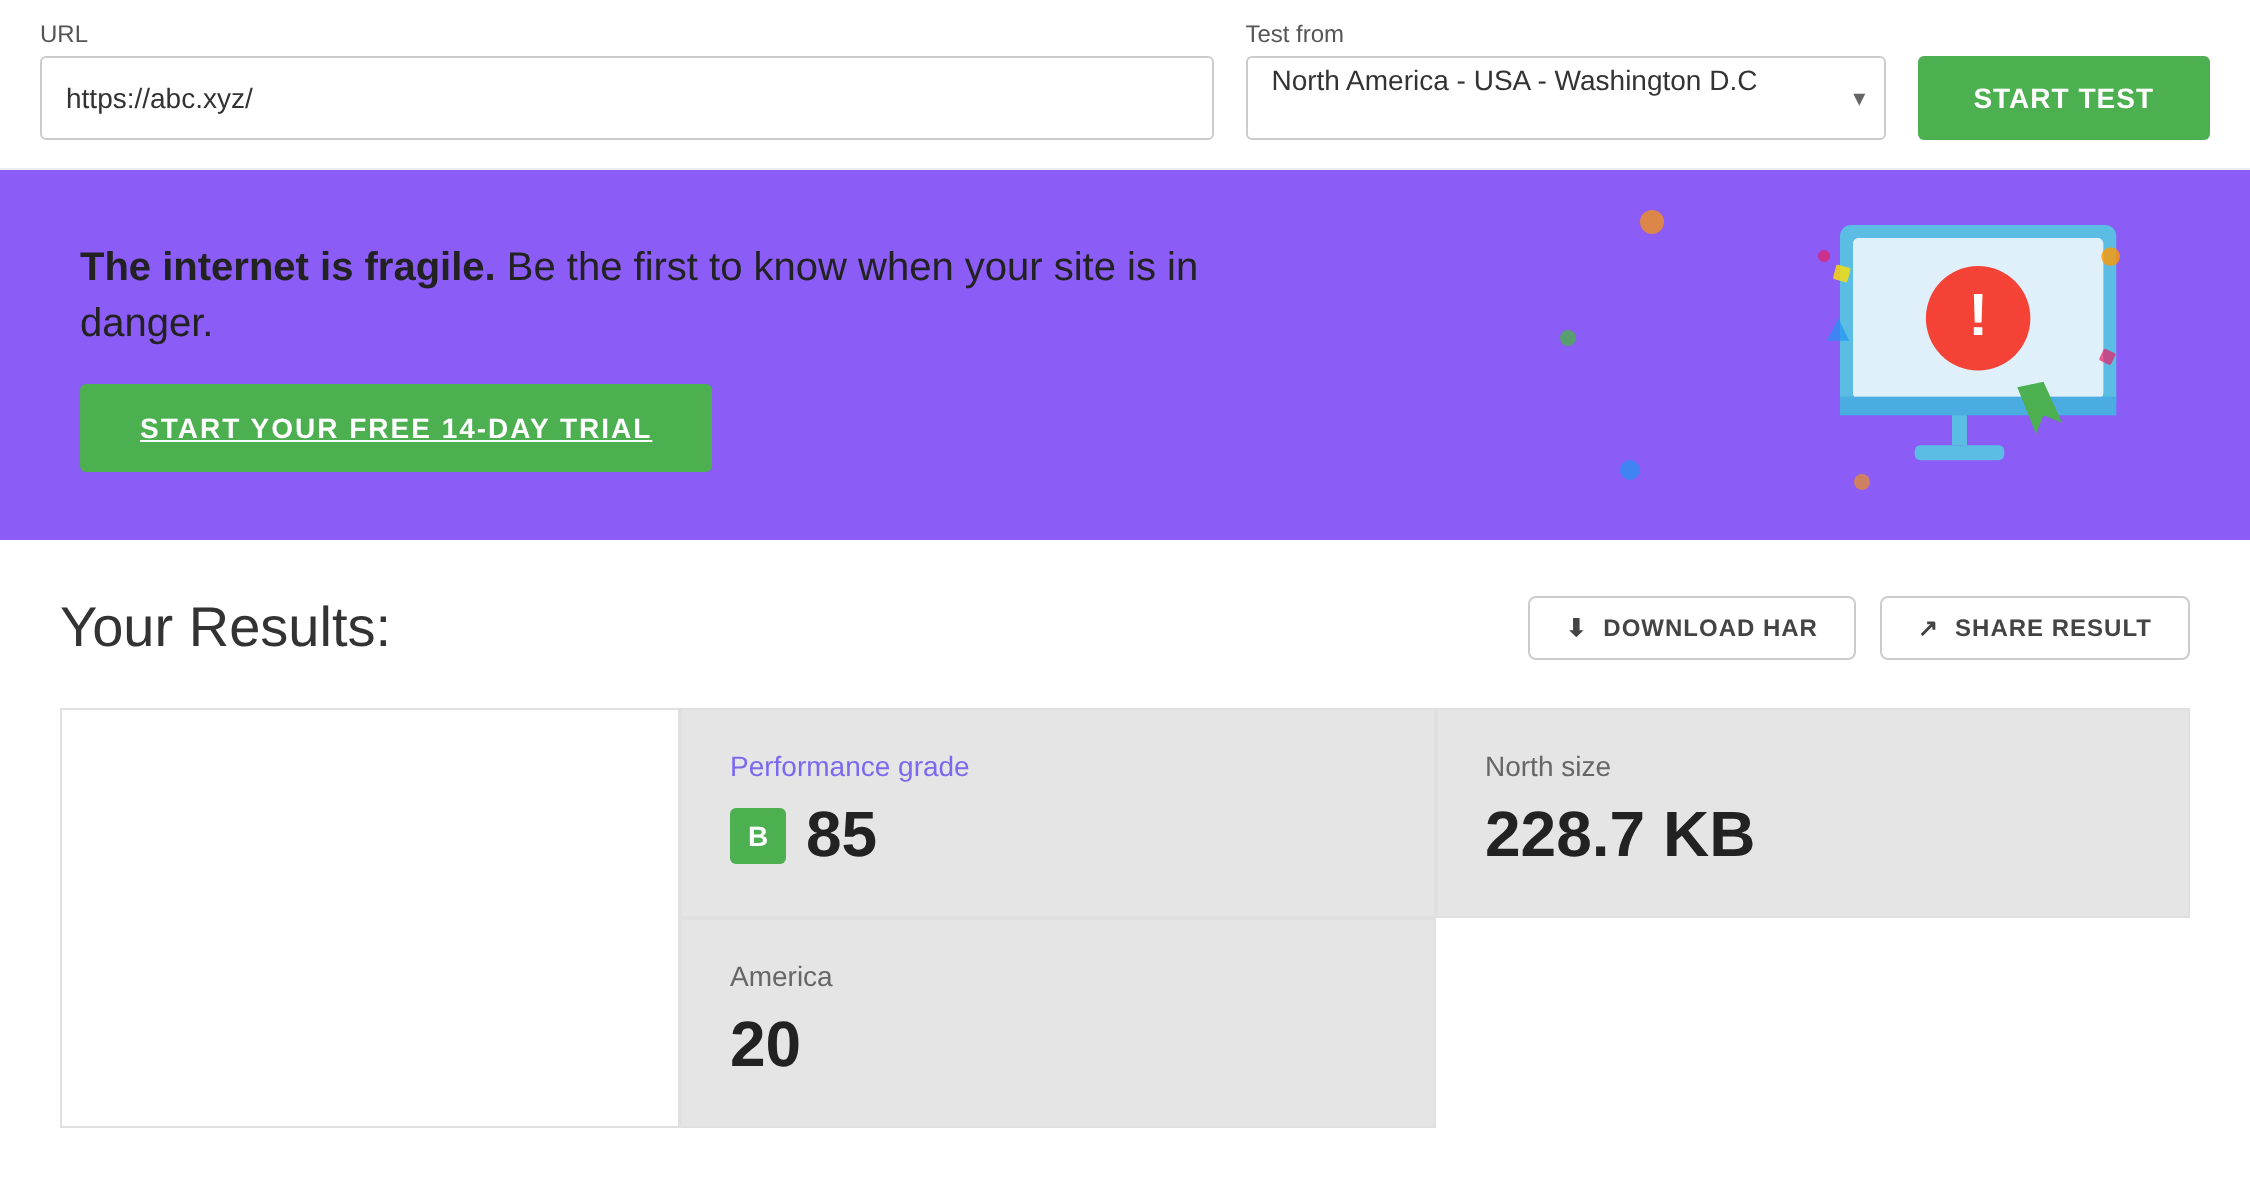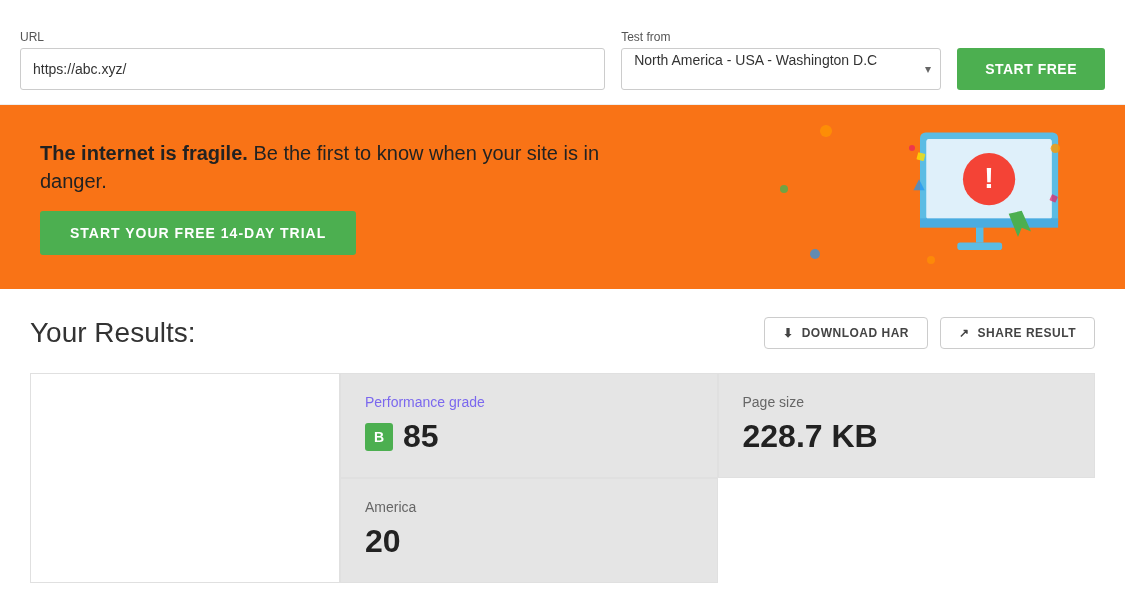--- a/index.html
+++ b/index.html
@@ -11,21 +11,20 @@
       padding: 10px 20px 14px 20px;
       display: flex;
       align-items: flex-end;
       gap: 16px;
       border-bottom: 1px solid #eee;
     }
     .url-group, .test-from-group {
       display: flex;
       flex-direction: column;
       gap: 4px;
-      margin-top: 20px;
     }
     .url-group { flex: 1; }
     .test-from-group { width: 320px; }
     .field-label {
       font-size: 12px;
       color: #555;
     }
     .url-input {
       width: 100%;
       height: 42px;
@@ -72,21 +71,21 @@
       letter-spacing: 0.5px;
       border: none;
       border-radius: 3px;
       cursor: pointer;
       white-space: nowrap;
       align-self: flex-end;
     }
 
     
     .banner {
-      background: #f97316;
+      background: #8b5cf6;
       min-height: 130px;
       display: flex;
       align-items: center;
       justify-content: space-between;
       padding: 20px 40px 20px 40px;
       position: relative;
       overflow: hidden;
     }
     .banner-left {
       display: flex;
@@ -106,20 +105,21 @@
       color: #fff;
       font-size: 14px;
       font-weight: bold;
       letter-spacing: 1px;
       padding: 14px 30px;
       border-radius: 3px;
       border: none;
       cursor: pointer;
       text-transform: uppercase;
       width: fit-content;
+      text-decoration: underline;
     }
 
     
     .monitor-illustration {
       width: 180px;
       flex-shrink: 0;
       position: relative;
     }
     .monitor-svg {
       width: 170px;
@@ -228,21 +228,21 @@
     <label class="field-label">URL</label>
     <input class="url-input" type="text" value="https://abc.xyz/" style="">
   </div>
   <div class="test-from-group">
     <label class="field-label">Test from</label>
     <div class="select-wrapper">
       <select class="location-select"><option>North America - USA - Washington D.C</option><option>Europe - UK - London</option><option>Asia - Japan - Tokyo</option><option>Australia - Sydney</option></select>
       <span class="select-arrow">▾</span>
     </div>
   </div>
-  <button class="start-test-btn">START FREE</button>
+  <button class="start-test-btn">START TEST</button>
 </div>
 
 <div class="banner">
 
   <div class="dot" style="width:12px;height:12px;background:#ff9800;opacity:0.7;top:20px;left:820px;"></div>
   <div class="dot" style="width:8px;height:8px;background:#4caf50;opacity:0.8;top:80px;left:780px;"></div>
   <div class="dot" style="width:10px;height:10px;background:#2196f3;opacity:0.7;bottom:30px;left:810px;"></div>
   <div class="dot" style="width:6px;height:6px;background:#e91e63;opacity:0.7;top:40px;right:210px;"></div>
   <div class="dot" style="width:8px;height:8px;background:#ff9800;opacity:0.6;bottom:25px;right:190px;"></div>
 
@@ -303,21 +303,21 @@
 
       <div class="metric-card">
         <span class="metric-label">Performance grade</span>
         <div class="metric-value">
           <span class="grade-badge">B</span>
           <span>85</span>
         </div>
       </div>
 
       <div class="metric-card">
-        <span class="metric-label gray">Page size</span>
+        <span class="metric-label gray">North size</span>
         <div class="metric-value">
           <span>228.7 KB</span>
         </div>
       </div>
 
 
       <div class="metric-card">
         <span class="metric-label gray">America</span>
         <div class="metric-value">
           <span>20</span>

